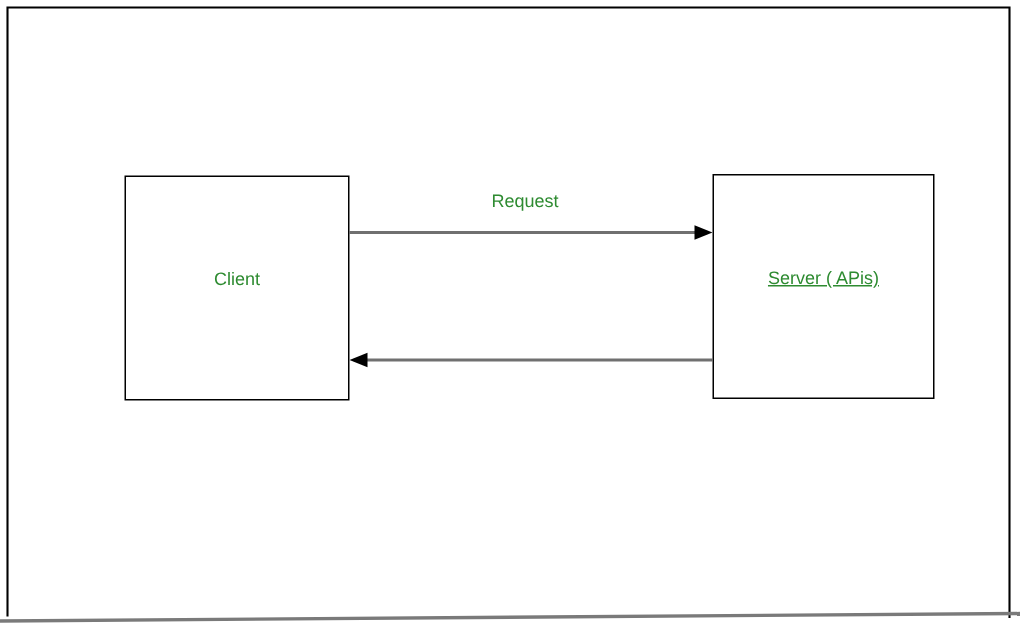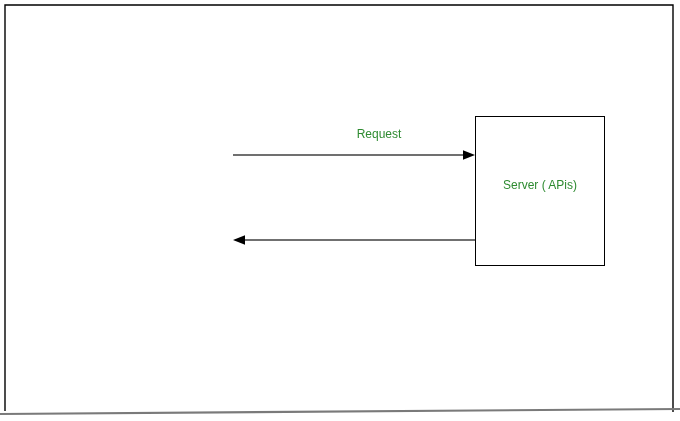--- a/index.html
+++ b/index.html
@@ -37,34 +37,35 @@
   }
   .node-client {
     left: 83px;
     top: 117px;
     width: 150px;
     height: 150px;
   }
   .node-server {
     left: 475px;
     top: 116px;
-    width: 130px;
+    width: 148px;
     height: 150px;
+    text-decoration: underline;
   }
   .edge-label {
     position: absolute;
     width: 140px;
     text-align: center;
     font-size: 12px;
     line-height: 14px;
     color: #2e8b31;
     background: #ffffff;
   }
   .edge-label-request {
-    left: 309px;
+    left: 280px;
     top: 127px;
   }
   .edge-label-respond {
     left: 287px;
     top: 219px;
   }
 </style>
 </head>
 <body>
 
@@ -76,20 +77,23 @@
 
     <line x1="0" y1="414" x2="680" y2="409" stroke-width="2.2" stroke="#7a7a7a"></line>
 
     <line x1="233" y1="155" x2="464" y2="155" stroke-width="2" stroke="#707070"></line>
     <polygon points="475,155 463,150.2 463,159.8" fill="#000000"></polygon>
 
     <line x1="475" y1="240" x2="244" y2="240" stroke-width="2" stroke="#707070"></line>
     <polygon points="233,240 245,235.2 245,244.8" fill="#000000"></polygon>
   </svg>
 
+  <div class="node node-client">
+    <span>Client</span>
+  </div>
 
   <div class="node node-server">
     <span>Server ( APis)</span>
   </div>
 
   <div class="edge-label edge-label-request">Request</div>
 
 
 </div>
 

